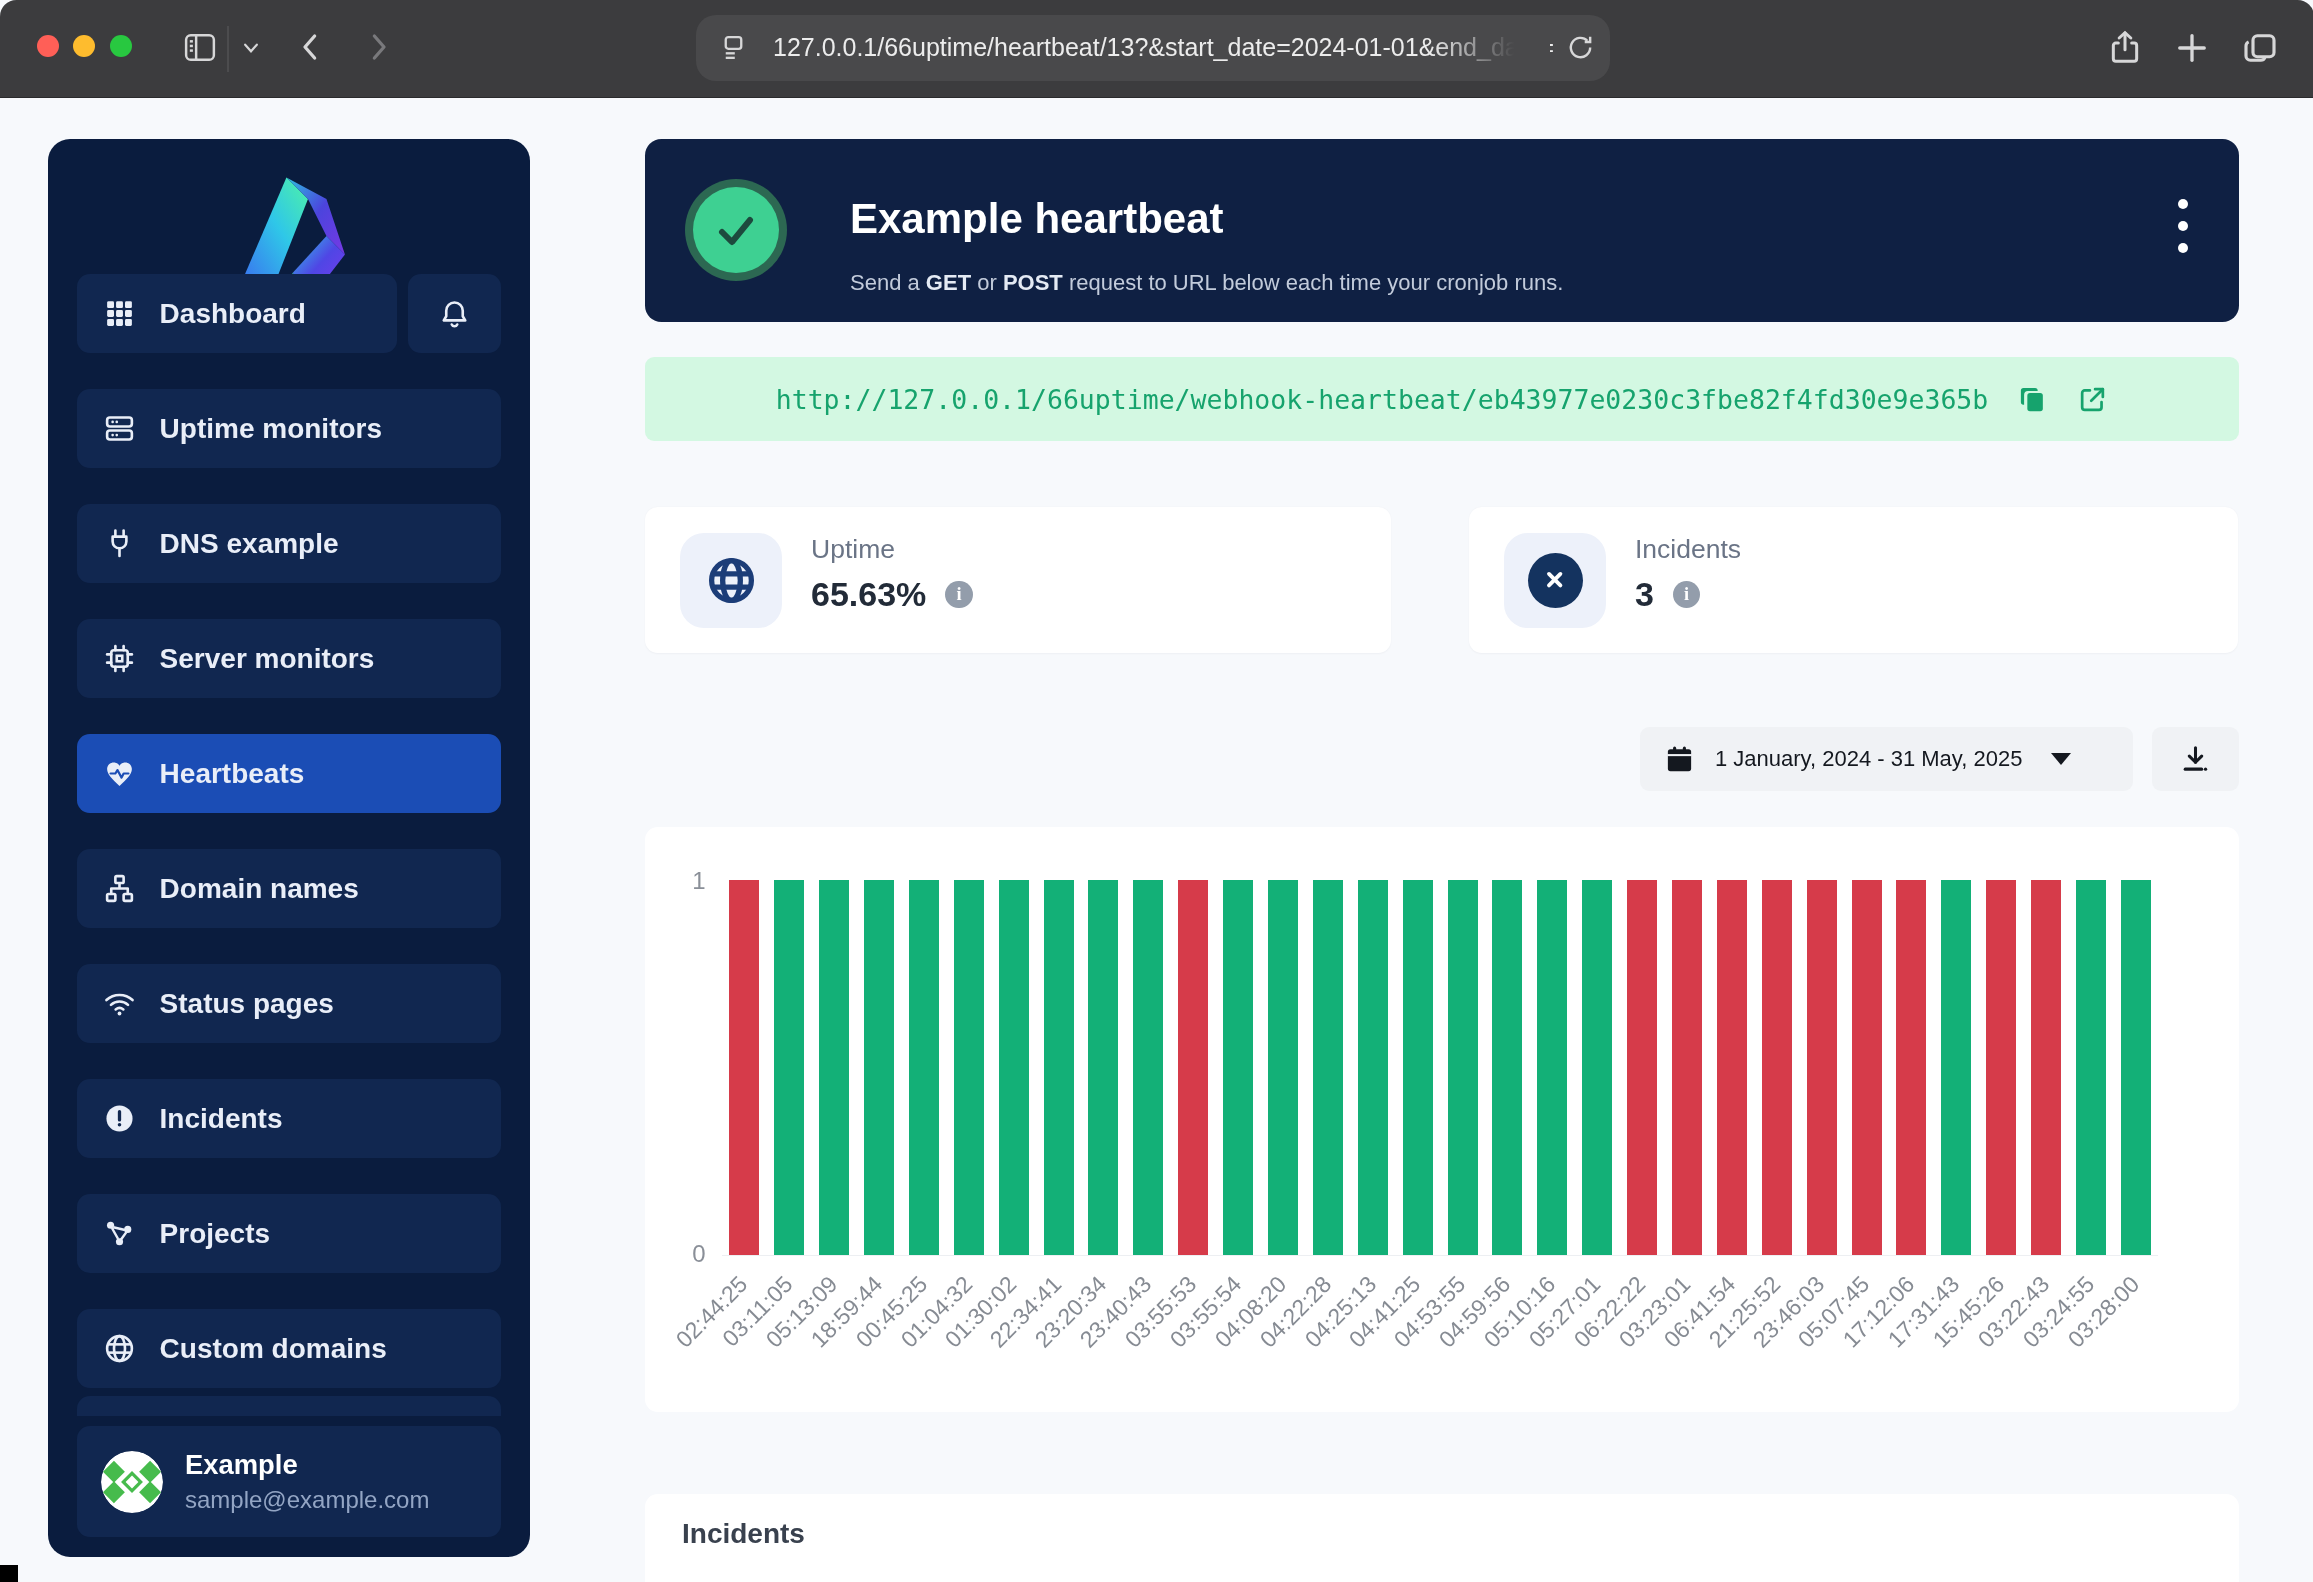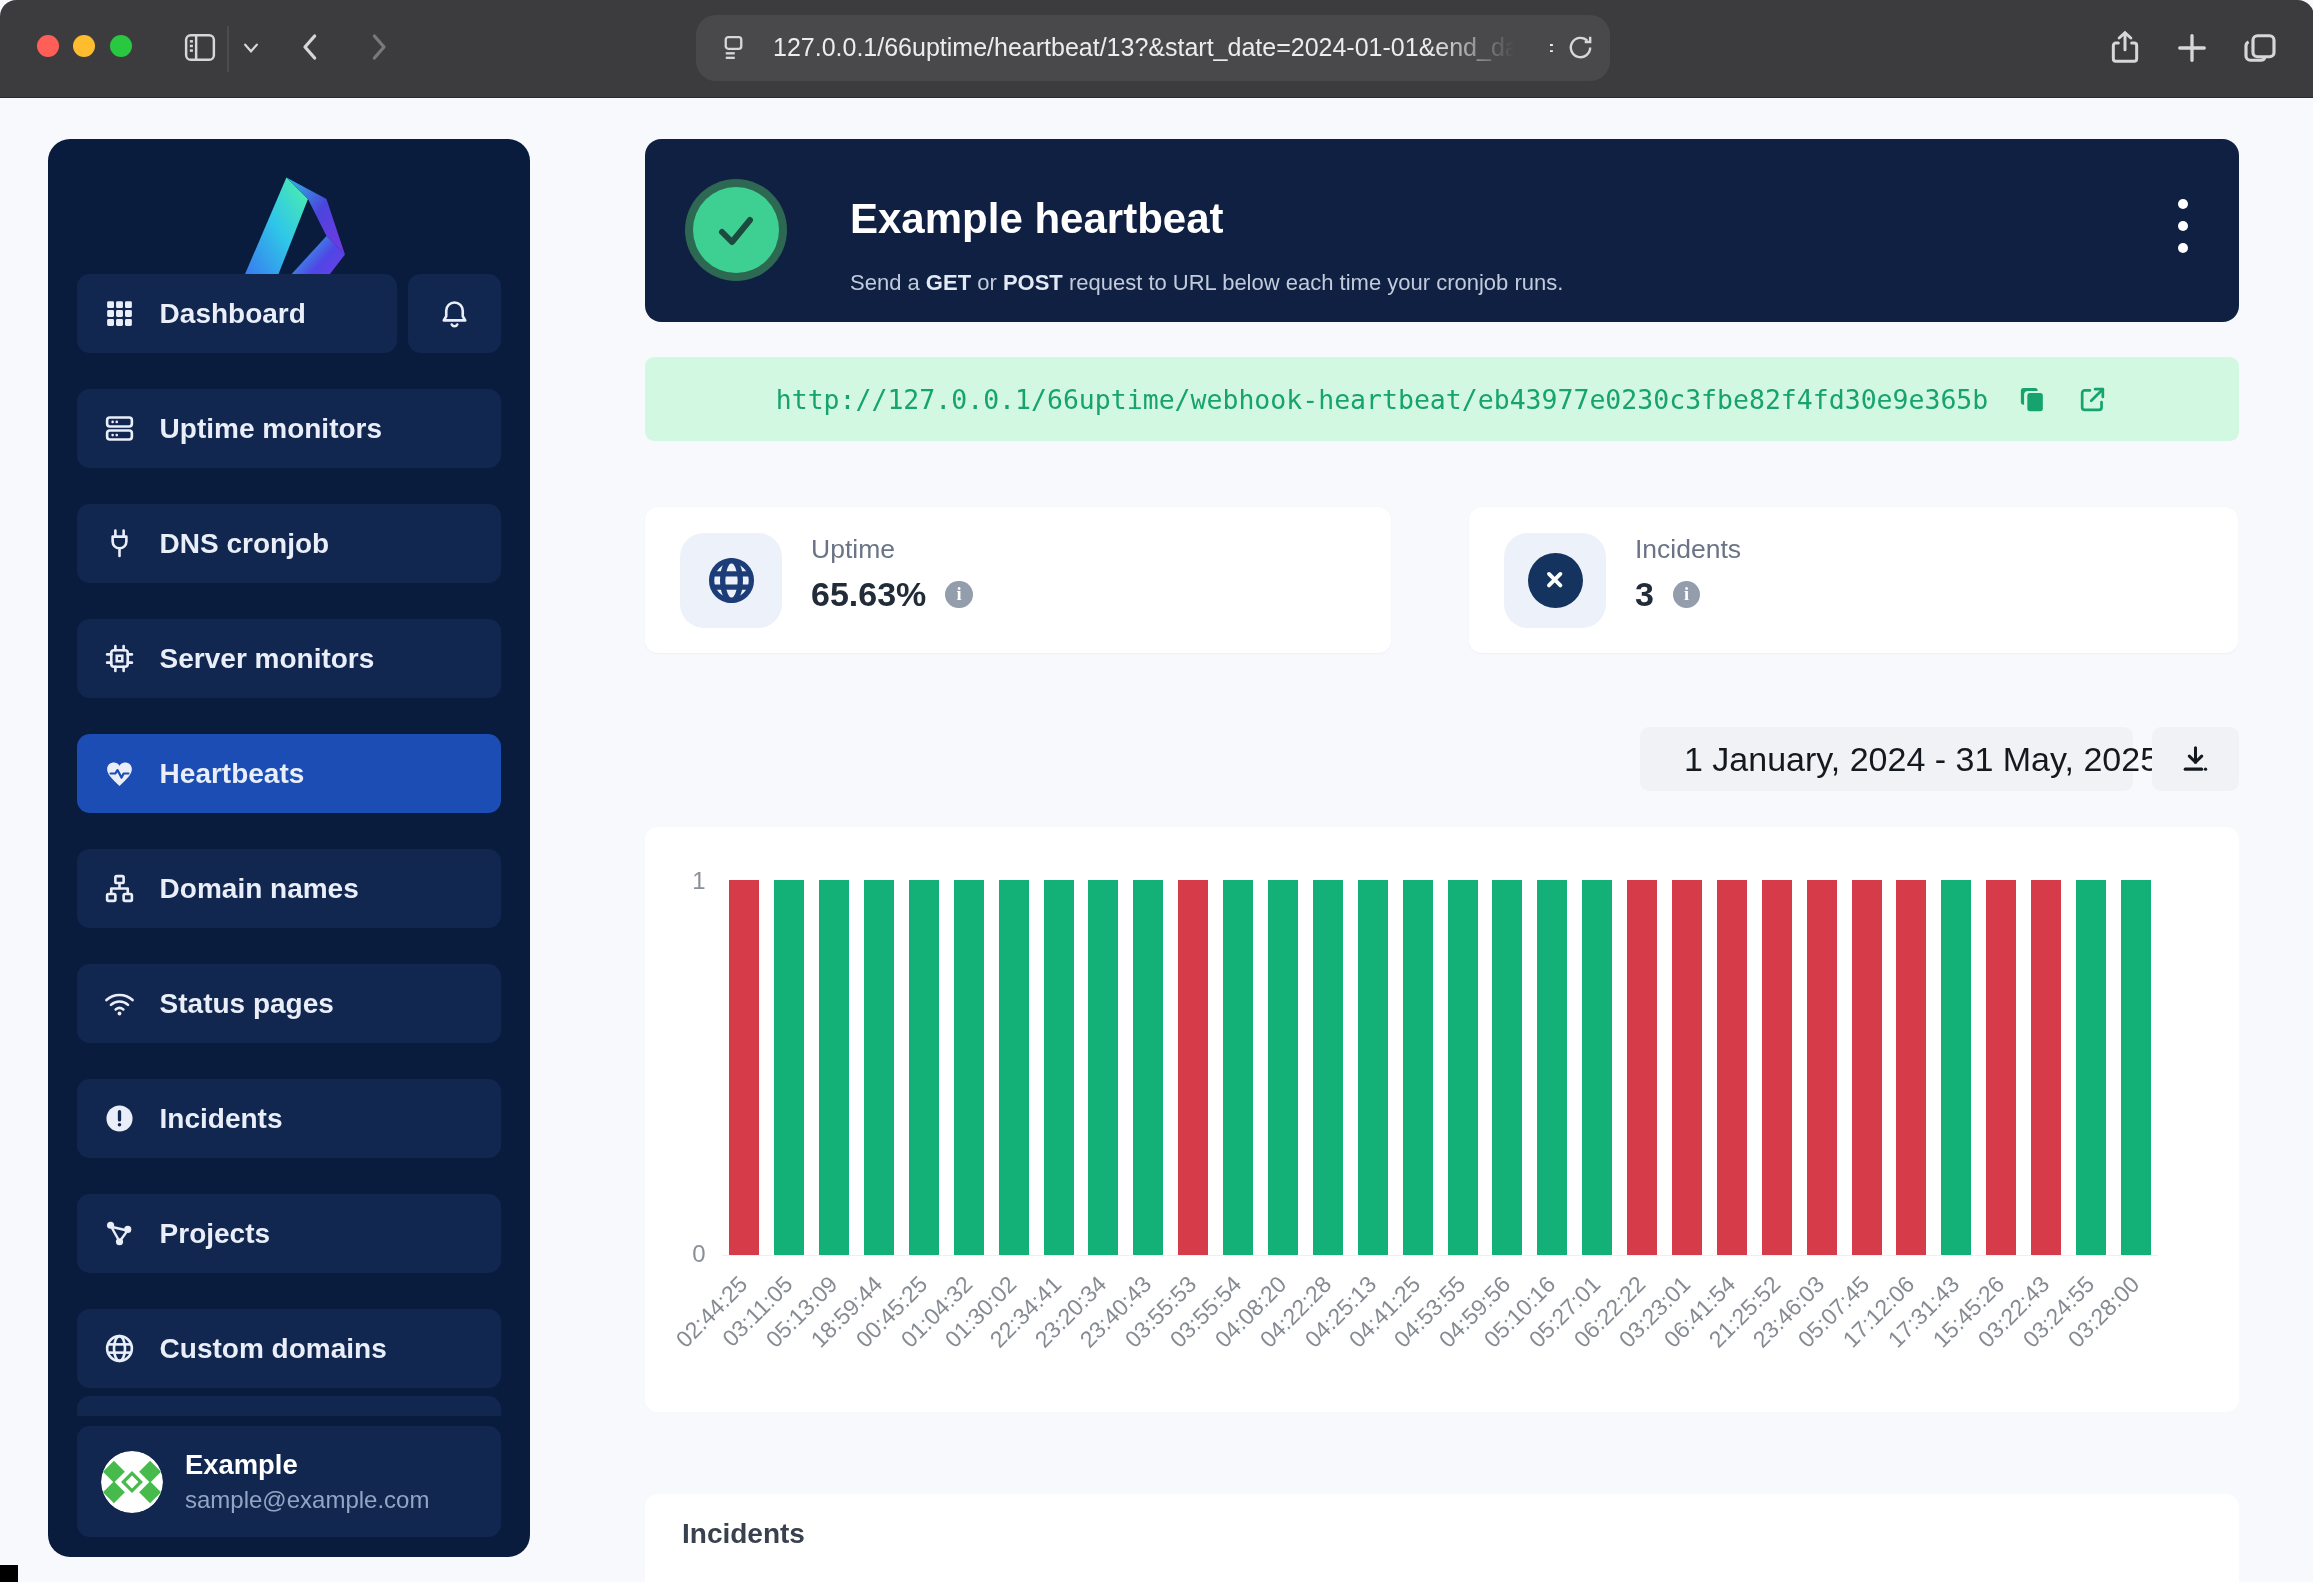--- a/index.html
+++ b/index.html
@@ -79,21 +79,21 @@
   .stat-value-row { position:absolute; left:166px; top:68px; display:flex; align-items:center; gap:19px; }
   .stat-value { font-size:34px; font-weight:700; color:#222b38; }
   .info-dot { width:27.4px; height:27.4px; border-radius:50%; background:#939dab; color:#ffffff;
     font-size:18.3px; font-weight:700; display:flex; align-items:center; justify-content:center; font-family:"Liberation Serif", serif; }
   .xcircle { width:55px; height:55px; border-radius:50%; background:#14335f;
     display:flex; align-items:center; justify-content:center; }
 
   
   .datebtn { position:absolute; left:1640px; top:629px; width:493px; height:64px; background:#f0f2f5;
     border-radius:9.1px; display:flex; align-items:center; padding:0 24px; box-sizing:border-box; gap:20px; }
-  .datebtn .lbl { font-size:34px; color:#14181f; white-space:nowrap; }
+  .datebtn .lbl { font-size:22px; color:#14181f; white-space:nowrap; }
   .caret { width:0; height:0; border-left:10px solid transparent; border-right:10px solid transparent;
     border-top:12px solid #14181f; margin-left:9.1px; }
   .dlbtn { position:absolute; left:2152px; top:629px; width:87px; height:64px; background:#f0f2f5;
     border-radius:9.1px; display:flex; align-items:center; justify-content:center; color:#14181f; }
 
   
   .chartcard { position:absolute; left:645px; top:729px; width:1594px; height:585px;
     background:#ffffff; border-radius:12.8px; }
   .plot { position:absolute; left:77px; top:53px; width:1436px; height:375px;
     border-bottom:1.8px solid #edeff2; }
@@ -249,21 +249,21 @@
           </div>
 
         <div class="navrow">
             <div class="navitem">
           <svg class="nav-ic" viewBox="0 0 24 24" fill="none" stroke="currentColor" stroke-width="1.9" stroke-linecap="round" stroke-linejoin="round">
             <line x1="9" y1="2.5" x2="9" y2="7"></line>
                 <line x1="15" y1="2.5" x2="15" y2="7"></line>
             <path d="M7 7h10v3.5a5 5 0 0 1-10 0z"></path>
                 <line x1="12" y1="15.5" x2="12" y2="21"></line>
           </svg>
-          <span>DNS cronjob</span>
+          <span>DNS example</span>
         </div>
           </div>
 
         <div class="navrow">
             <div class="navitem">
           <svg class="nav-ic" viewBox="0 0 24 24" fill="none" stroke="currentColor" stroke-width="1.9" stroke-linecap="round">
             <rect x="6" y="6" width="12" height="12" rx="2"></rect>
                 <rect x="10" y="10" width="4" height="4"></rect>
             <line x1="9" y1="3" x2="9" y2="6"></line>
                 <line x1="15" y1="3" x2="15" y2="6"></line>

